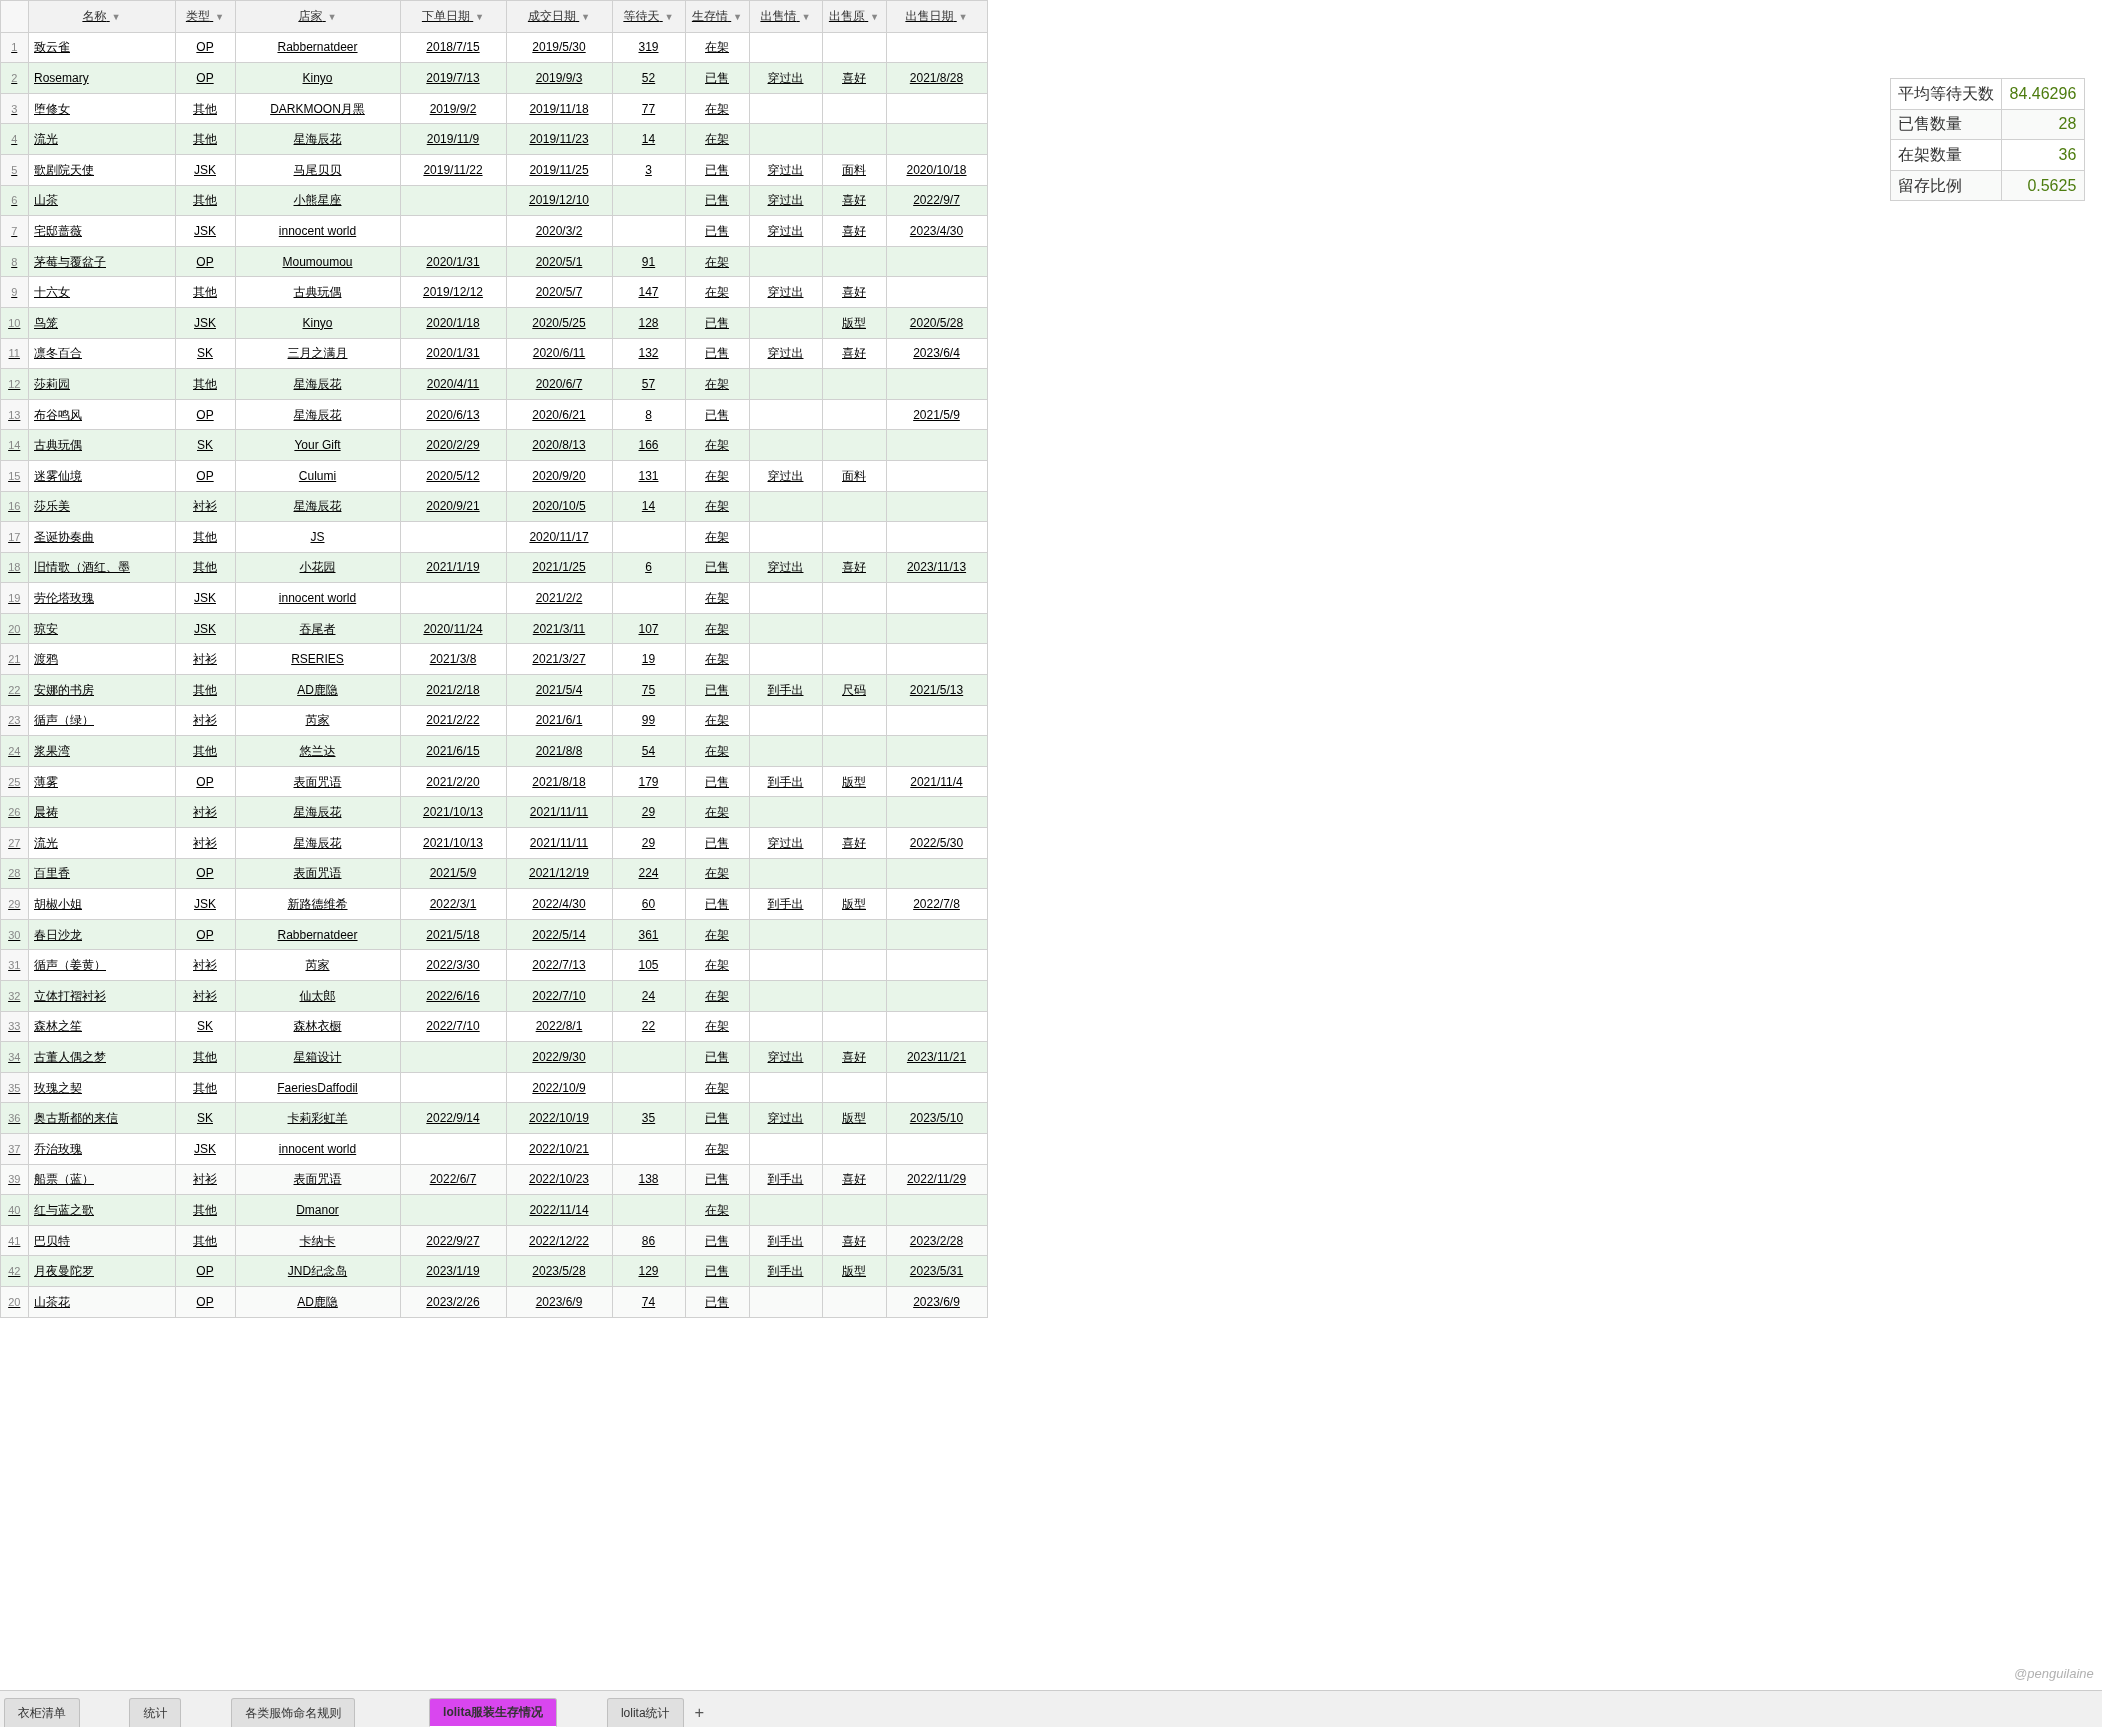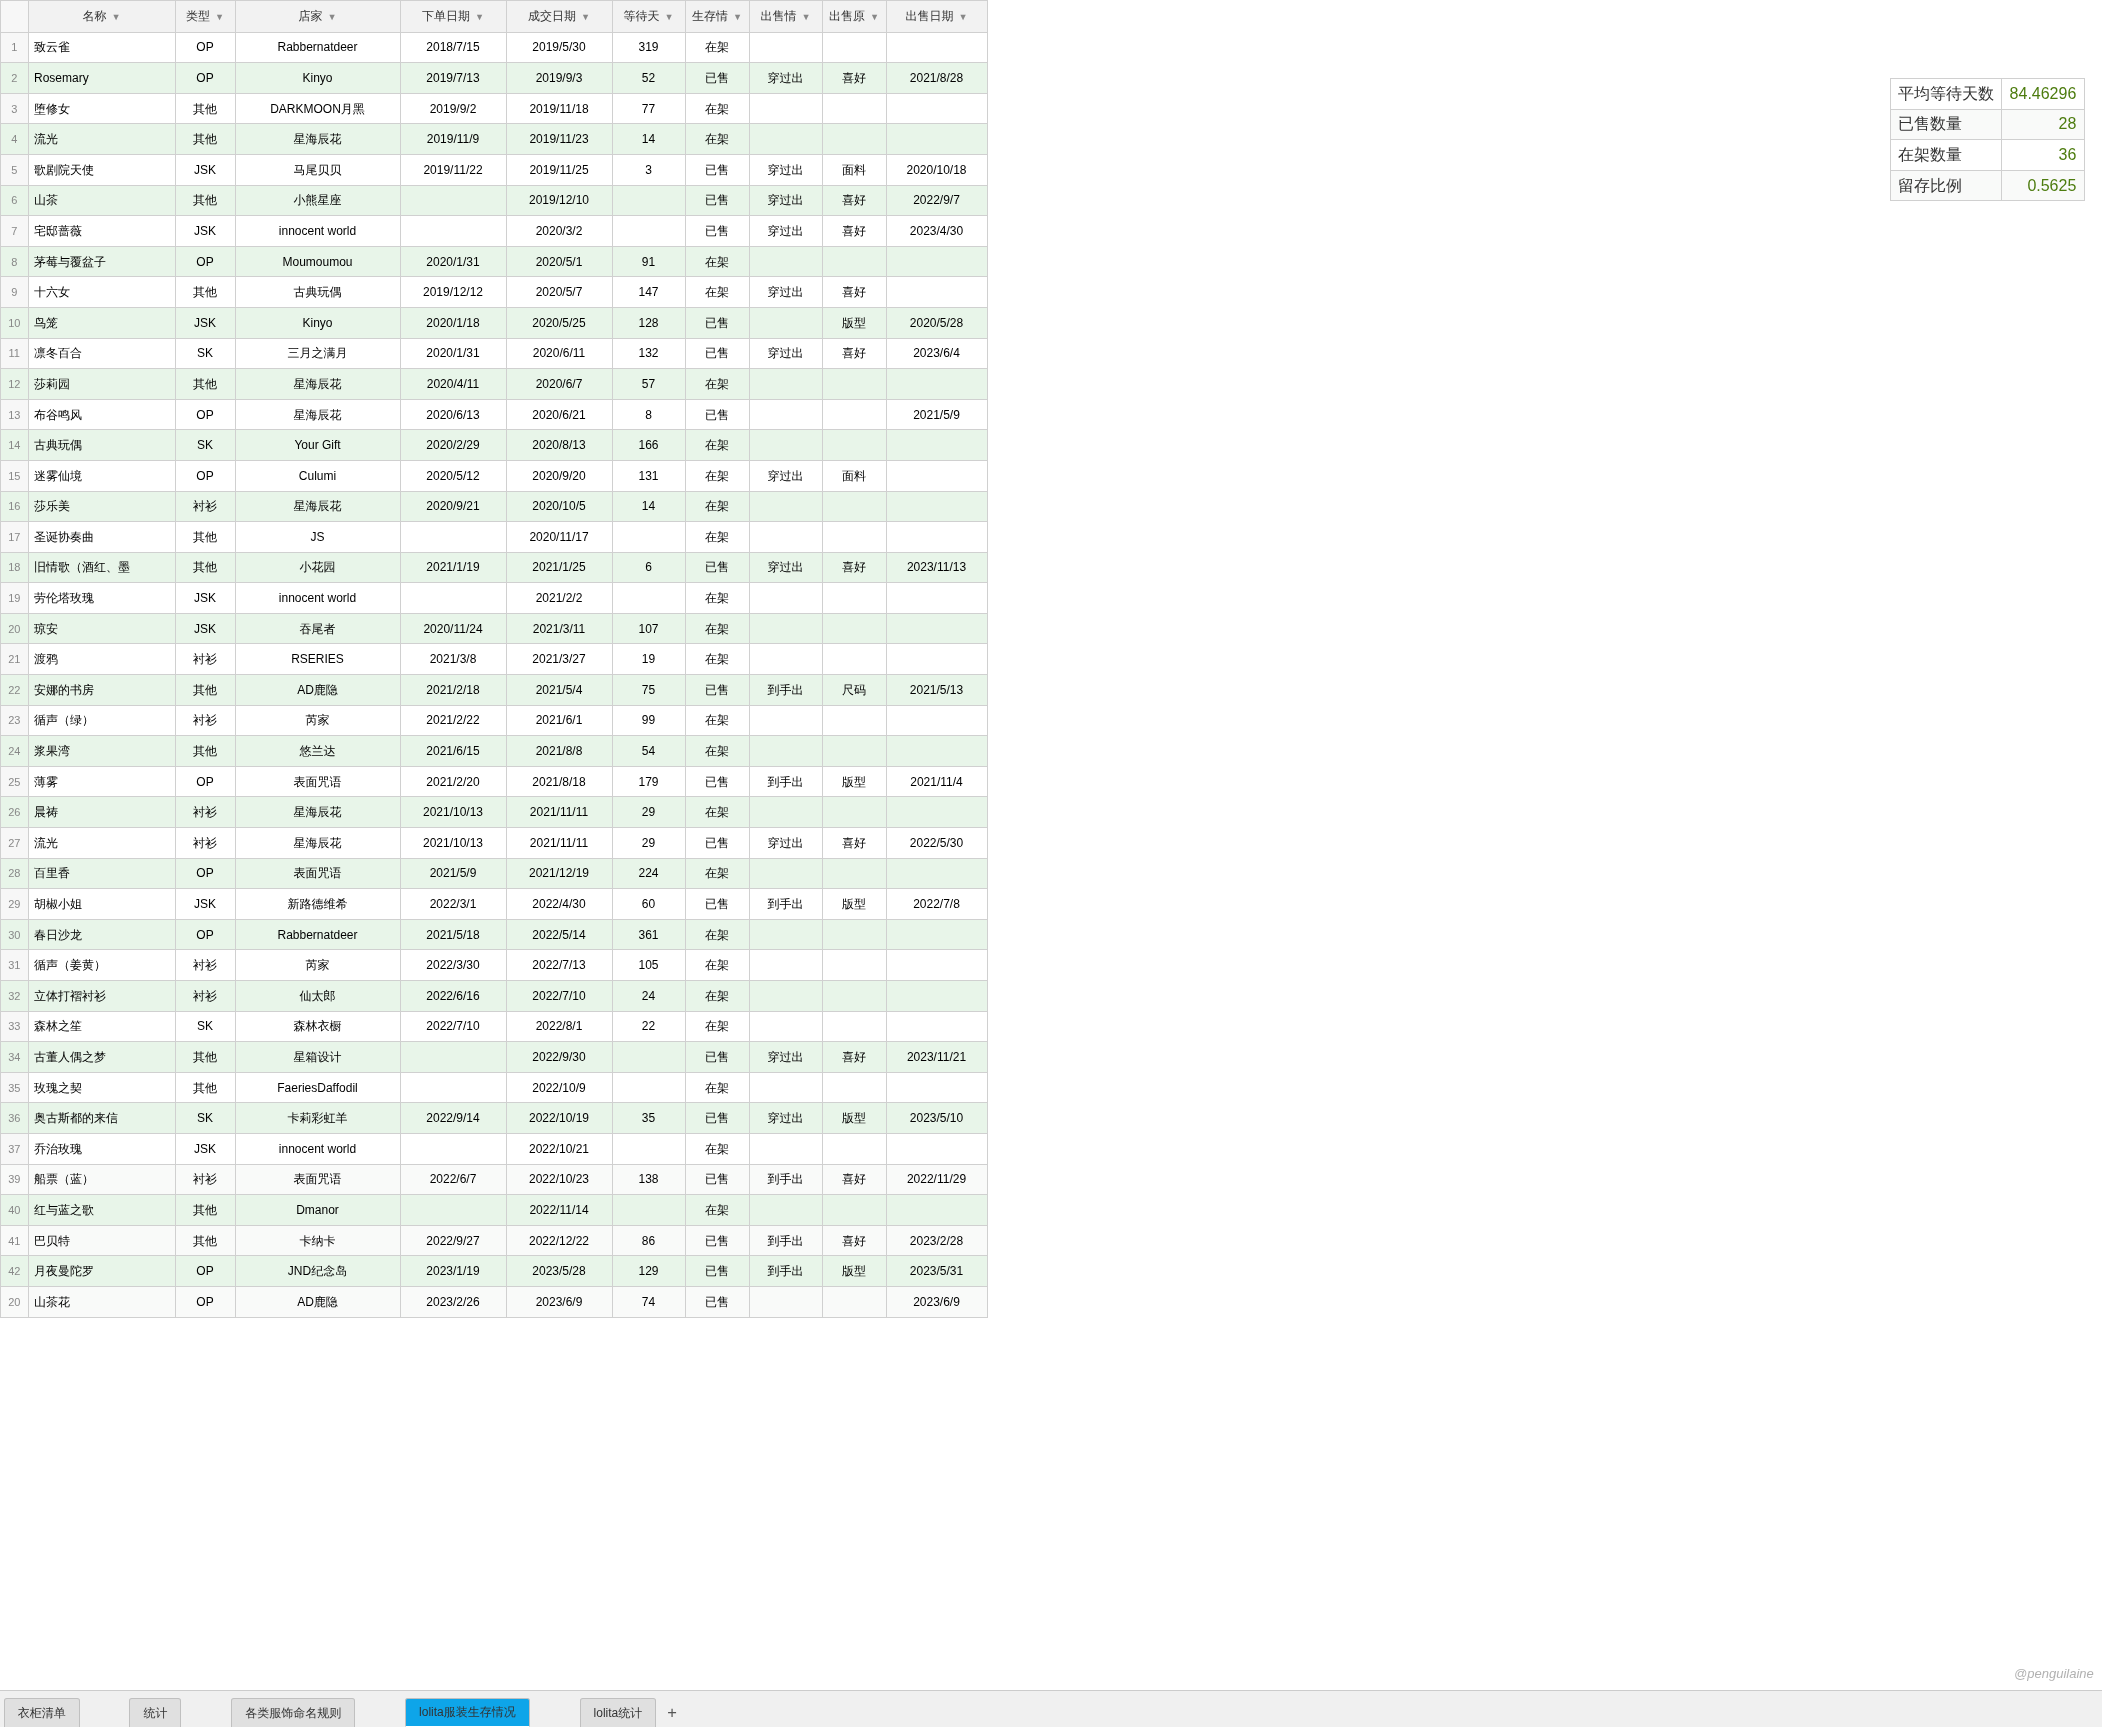--- a/index.html
+++ b/index.html
@@ -11,20 +11,21 @@
       width: 2103px;
       height: 1727px;
       position: relative;
     }
 
     .spreadsheet-container {
       width: 100%;
       height: calc(100% - 37px);
       overflow: auto;
       position: relative;
+      text-decoration: underline;
     }
 
     table {
       border-collapse: collapse;
       width: auto;
       table-layout: fixed;
     }
 
     th, td {
       border: 0.9px solid #d0d0d0;
@@ -131,24 +132,25 @@
       font-size: 12px;
       display: flex;
       align-items: center;
       cursor: pointer;
       margin-right: 1.8px;
       border-radius: 2.8px 2.8px 0 0;
       color: #333;
     }
 
     .tab.active {
-      background: #0ea5e9;
+      background: #d946ef;
       border-bottom: 0.9px solid #fff;
       z-index: 5;
-      font-weight: 400;
+      font-weight: 700;
+      margin-left: 24px;
     }
 
     .tab.add-tab {
       padding: 0 9.2px;
       background: transparent;
       border: none;
       color: #555;
       font-size: 16.5px;
     }
 

